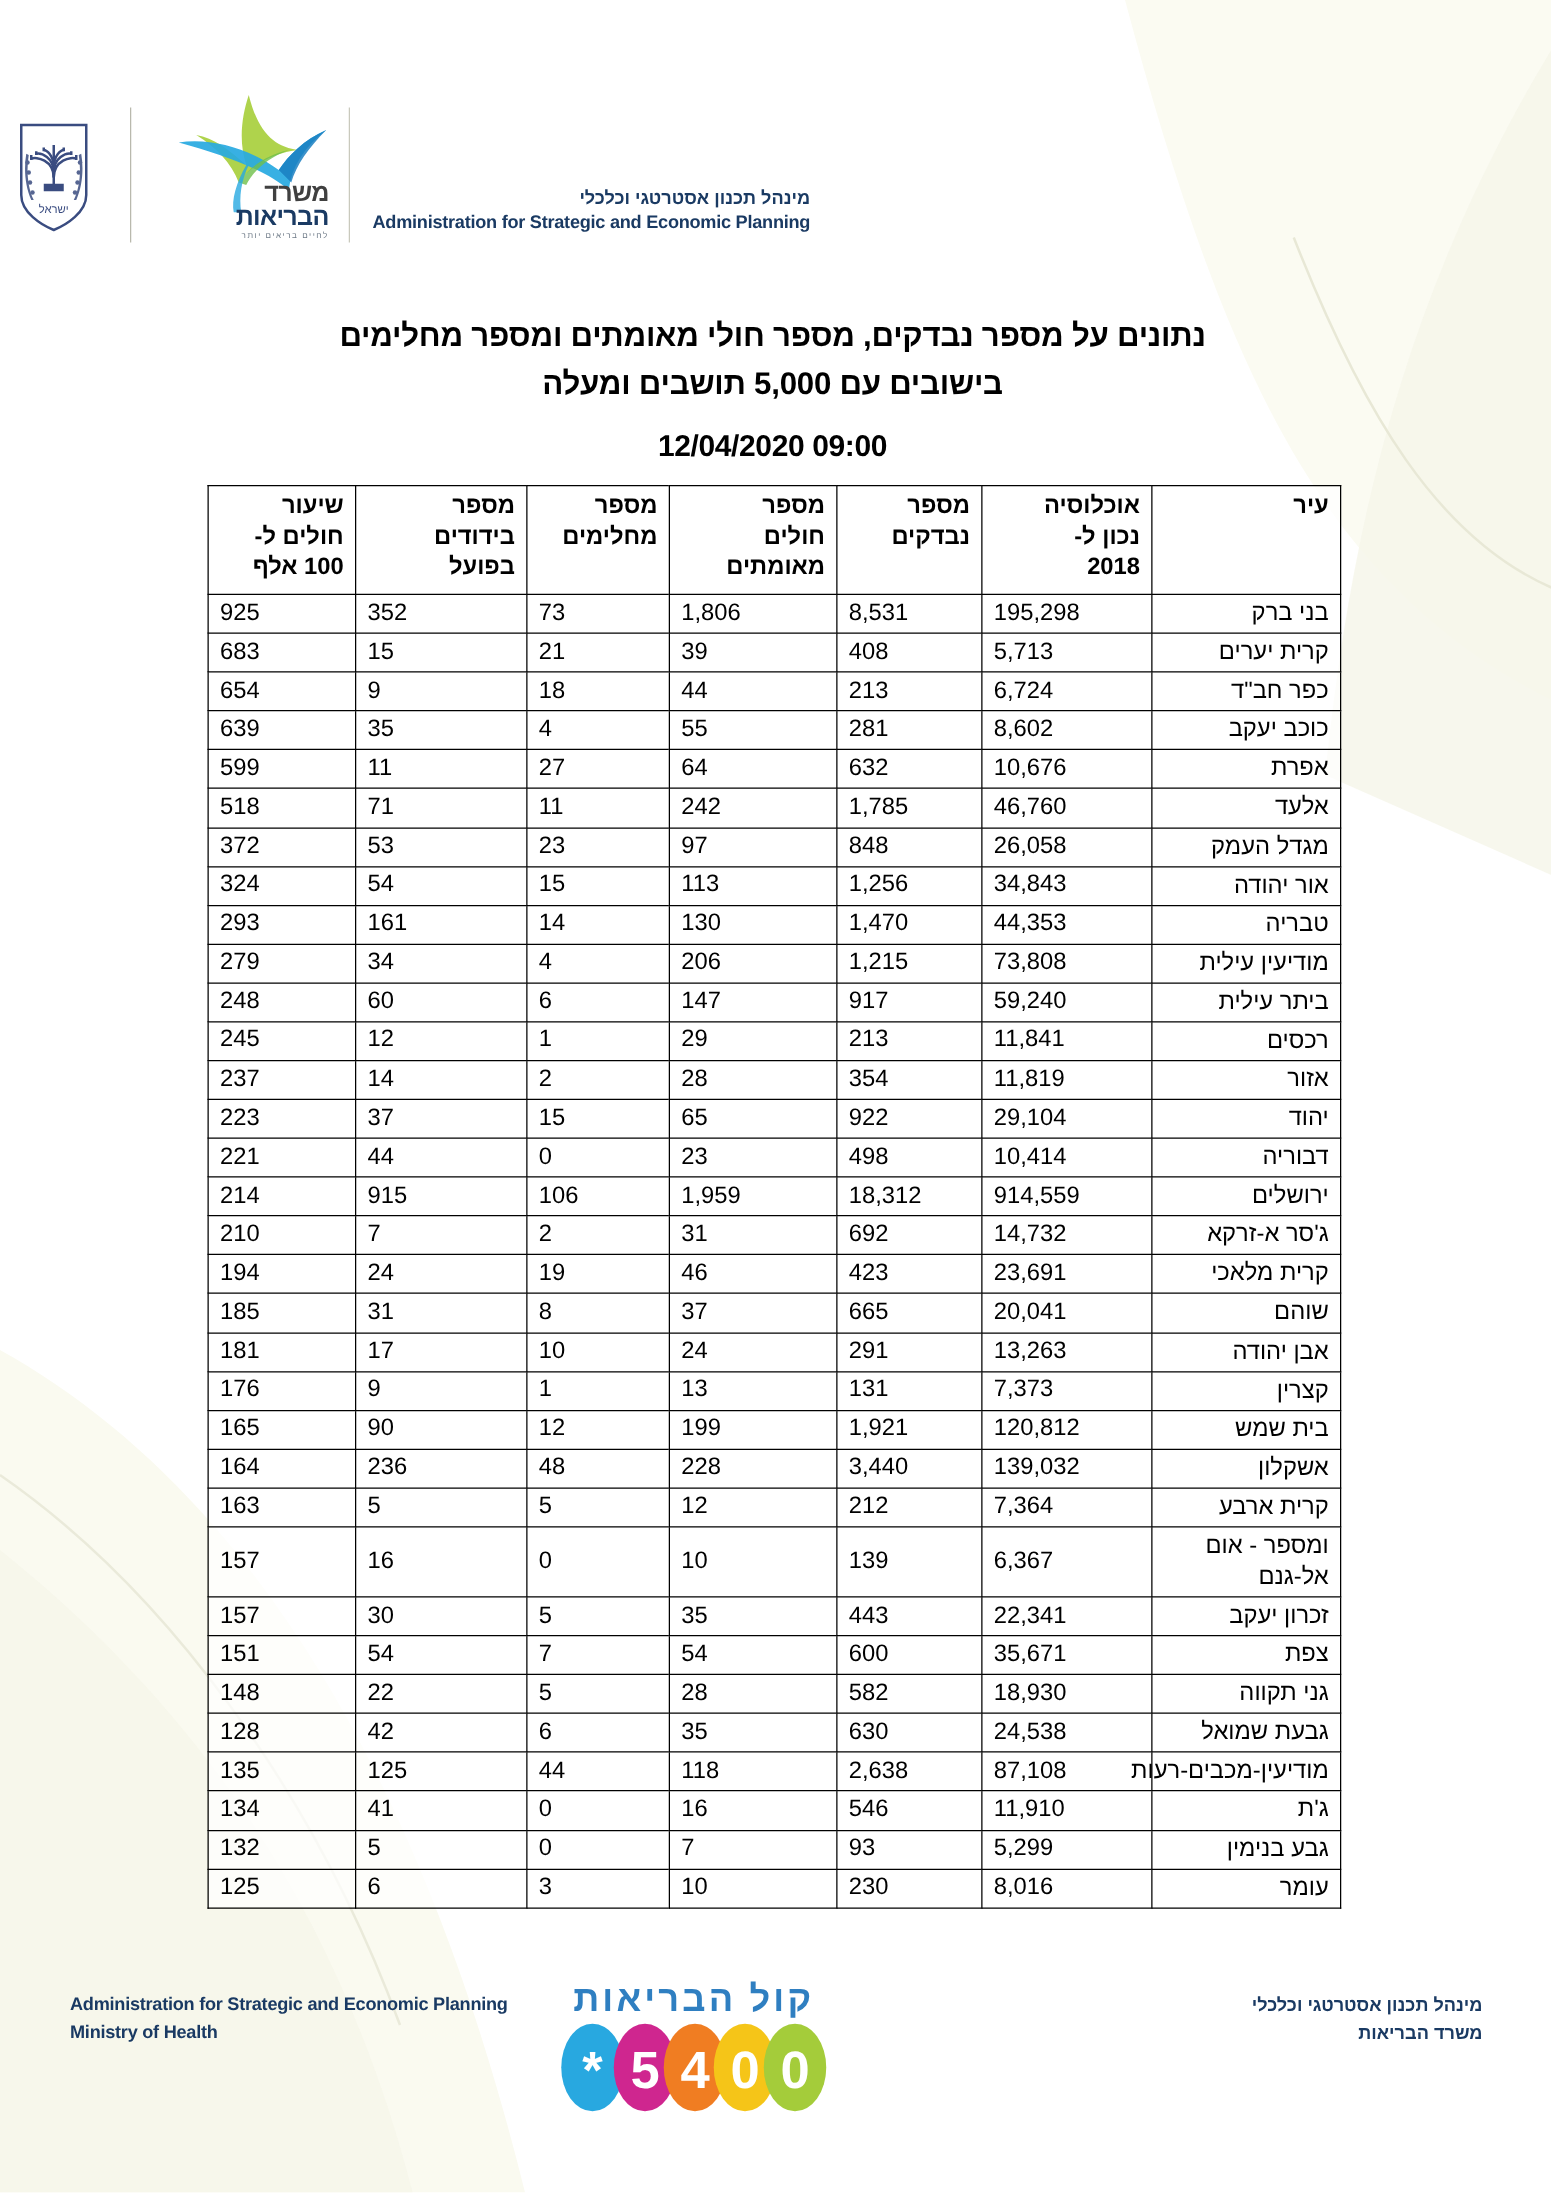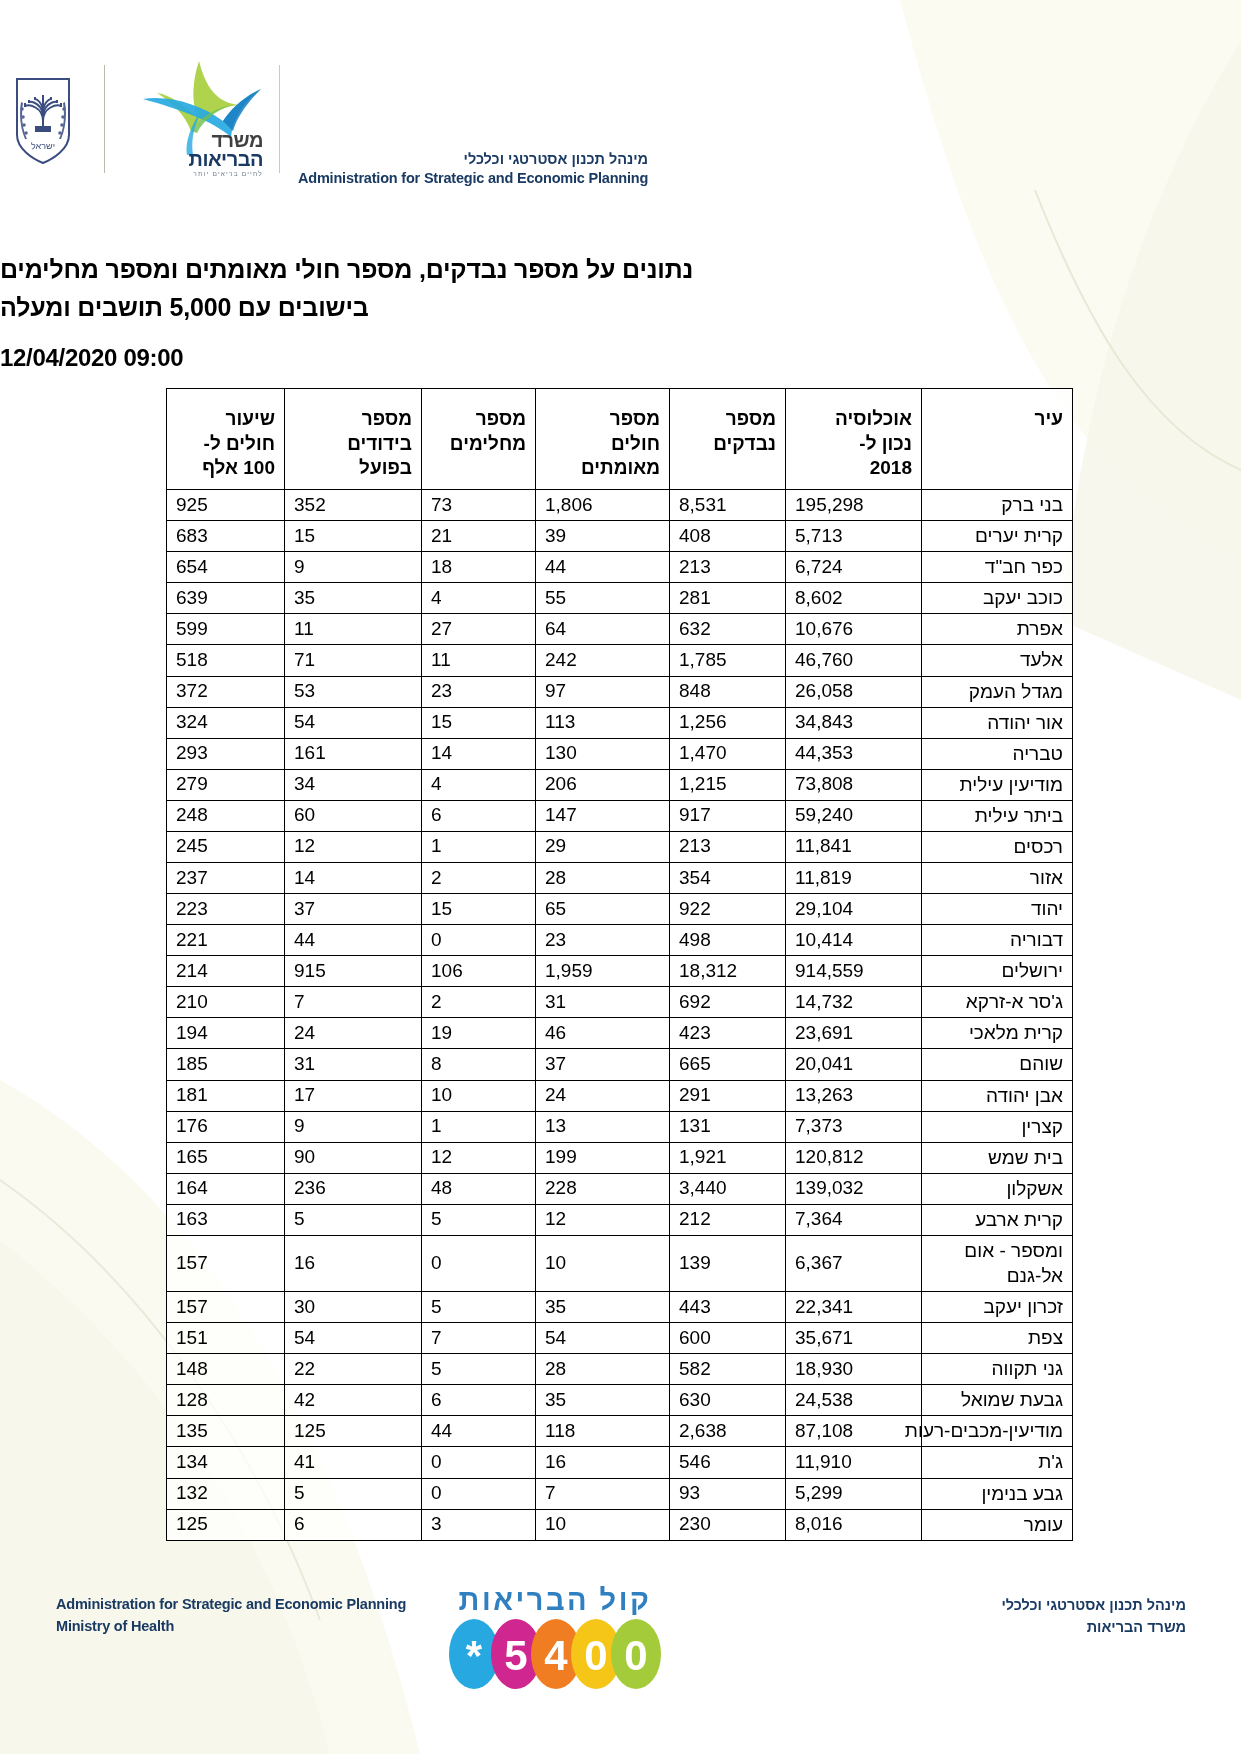--- a/index.html
+++ b/index.html
@@ -24,21 +24,21 @@
   
   .page-header {
     position: absolute;
     top: 44px;
     left: 0;
     width: 1241px;
     height: 150px;
     z-index: 3;
     display: flex;
     flex-direction: row-reverse;
-    align-items: center;
+    align-items: flex-end;
     justify-content: flex-start;
     padding-right: 30px;
   }
   .emblem-wrap {
     width: 78px;
     height: 108px;
     display: flex;
     align-items: center;
     justify-content: center;
     margin-left: 4px;
@@ -107,21 +107,21 @@
     direction: ltr;
     letter-spacing: -0.2px;
   }
 
   
   .doc-title {
     position: absolute;
     top: 250px;
     left: 0;
     width: 1236px;
-    text-align: left;
+    text-align: center;
     direction: rtl;
     z-index: 3;
   }
   .doc-title .tline {
     font-size: 25px;
     font-weight: bold;
     color: #000;
     line-height: 1.52;
     letter-spacing: -0.2px;
   }
@@ -154,21 +154,21 @@
     color: #000;
     padding: 2px 9px 3px 9px;
     height: 30px;
     vertical-align: middle;
     background: rgba(255,255,255,0.72);
   }
   table.data th {
     font-weight: bold;
     text-align: right;
     vertical-align: top;
-    padding-top: 18px;
+    padding-top: 4px;
     padding-bottom: 8px;
     line-height: 1.30;
     height: auto;
   }
   table.data td.city {
     text-align: right;
     line-height: 1.32;
   }
   table.data td.num {
     text-align: left;

